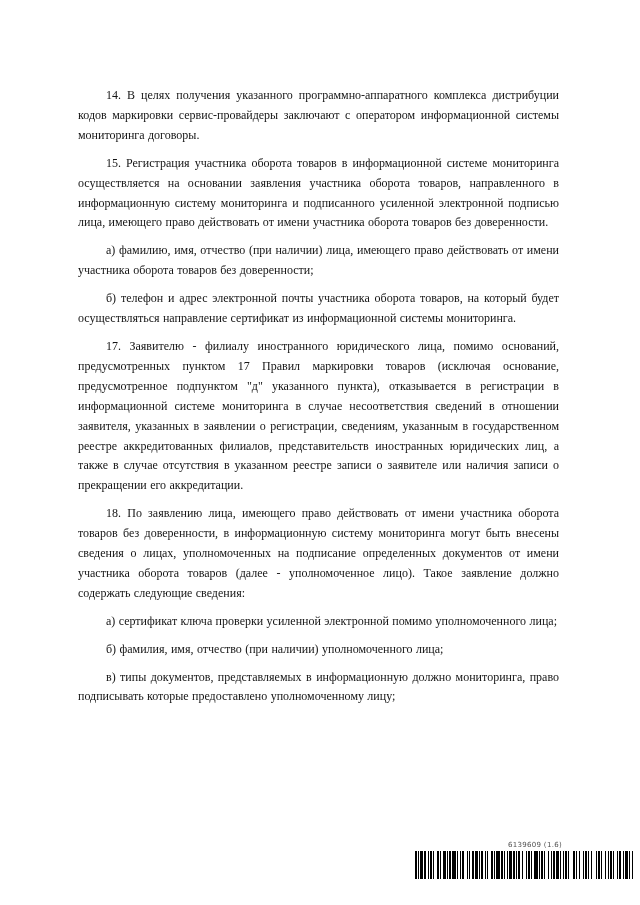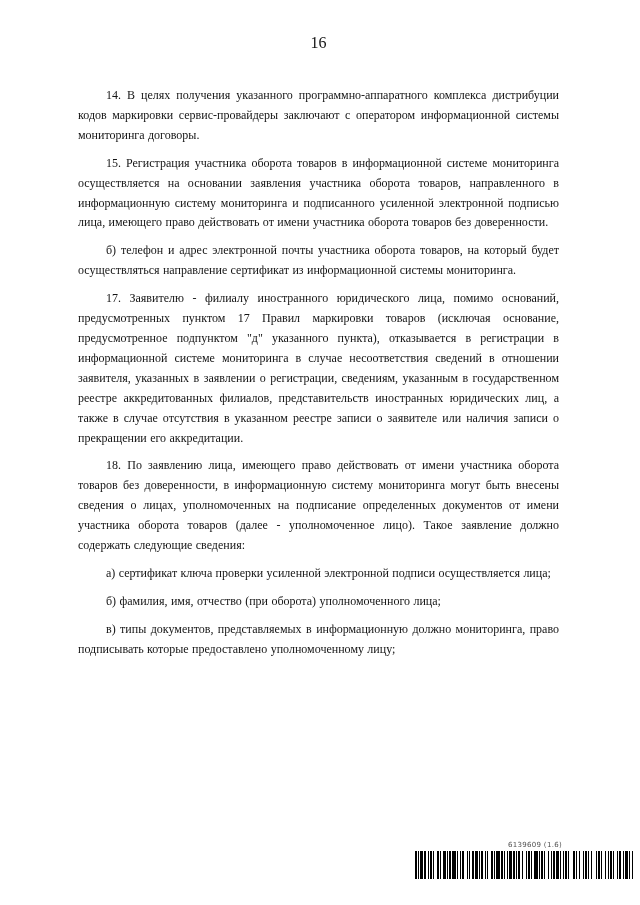--- a/index.html
+++ b/index.html
@@ -61,30 +61,30 @@
     align-items: stretch;
   }
   .bc-bar  { background: #000; height: 100%; flex: 0 0 auto; }
   .bc-gap  { background: transparent; height: 100%; flex: 0 0 auto; }
 </style>
 </head>
 <body>
 
 <div class="page">
 
-  <div class="page-number">16</div>
 
   <div class="content">
     <p class="para">14. В целях получения указанного программно-аппаратного комплекса дистрибуции кодов маркировки сервис-провайдеры заключают с оператором информационной системы мониторинга договоры.</p>
     <p class="para">15. Регистрация участника оборота товаров в информационной системе мониторинга осуществляется на основании заявления участника оборота товаров, направленного в информационную систему мониторинга и подписанного усиленной электронной подписью лица, имеющего право действовать от имени участника оборота товаров без доверенности.</p>
+    <p class="para">а) фамилию, имя, отчество (при наличии) лица, имеющего право действовать от имени участника оборота товаров без доверенности;</p>
     <p class="para">б) телефон и адрес электронной почты участника оборота товаров, на который будет осуществляться направление сертификат из информационной системы мониторинга.</p>
     <p class="para">17. Заявителю - филиалу иностранного юридического лица, помимо оснований, предусмотренных пунктом 17 Правил маркировки товаров (исключая основание, предусмотренное подпунктом "д" указанного пункта), отказывается в регистрации в информационной системе мониторинга в случае несоответствия сведений в отношении заявителя, указанных в заявлении о регистрации, сведениям, указанным в государственном реестре аккредитованных филиалов, представительств иностранных юридических лиц, а также в случае отсутствия в указанном реестре записи о заявителе или наличия записи о прекращении его аккредитации.</p>
     <p class="para">18. По заявлению лица, имеющего право действовать от имени участника оборота товаров без доверенности, в информационную систему мониторинга могут быть внесены сведения о лицах, уполномоченных на подписание определенных документов от имени участника оборота товаров (далее - уполномоченное лицо). Такое заявление должно содержать следующие сведения:</p>
-    <p class="para">а) сертификат ключа проверки усиленной электронной подписи осуществляется лица;</p>
-    <p class="para">б) фамилия, имя, отчество (при оборота) уполномоченного лица;</p>
+    <p class="para">а) сертификат ключа проверки усиленной электронной помимо уполномоченного лица;</p>
+    <p class="para">б) фамилия, имя, отчество (при наличии) уполномоченного лица;</p>
     <p class="para">в) типы документов, представляемых в информационную должно мониторинга, право подписывать которые предоставлено уполномоченному лицу;</p>
   </div>
 
   <div class="barcode-block">
     <div class="barcode-label">6139609 (1.6)</div>
     <div class="barcode-bars">
         <span class="bc-bar" style="width: 2px;"></span>
         <span class="bc-gap" style="width: 1px;"></span>
         <span class="bc-bar" style="width: 1px;"></span>
         <span class="bc-gap" style="width: 1px;"></span>

